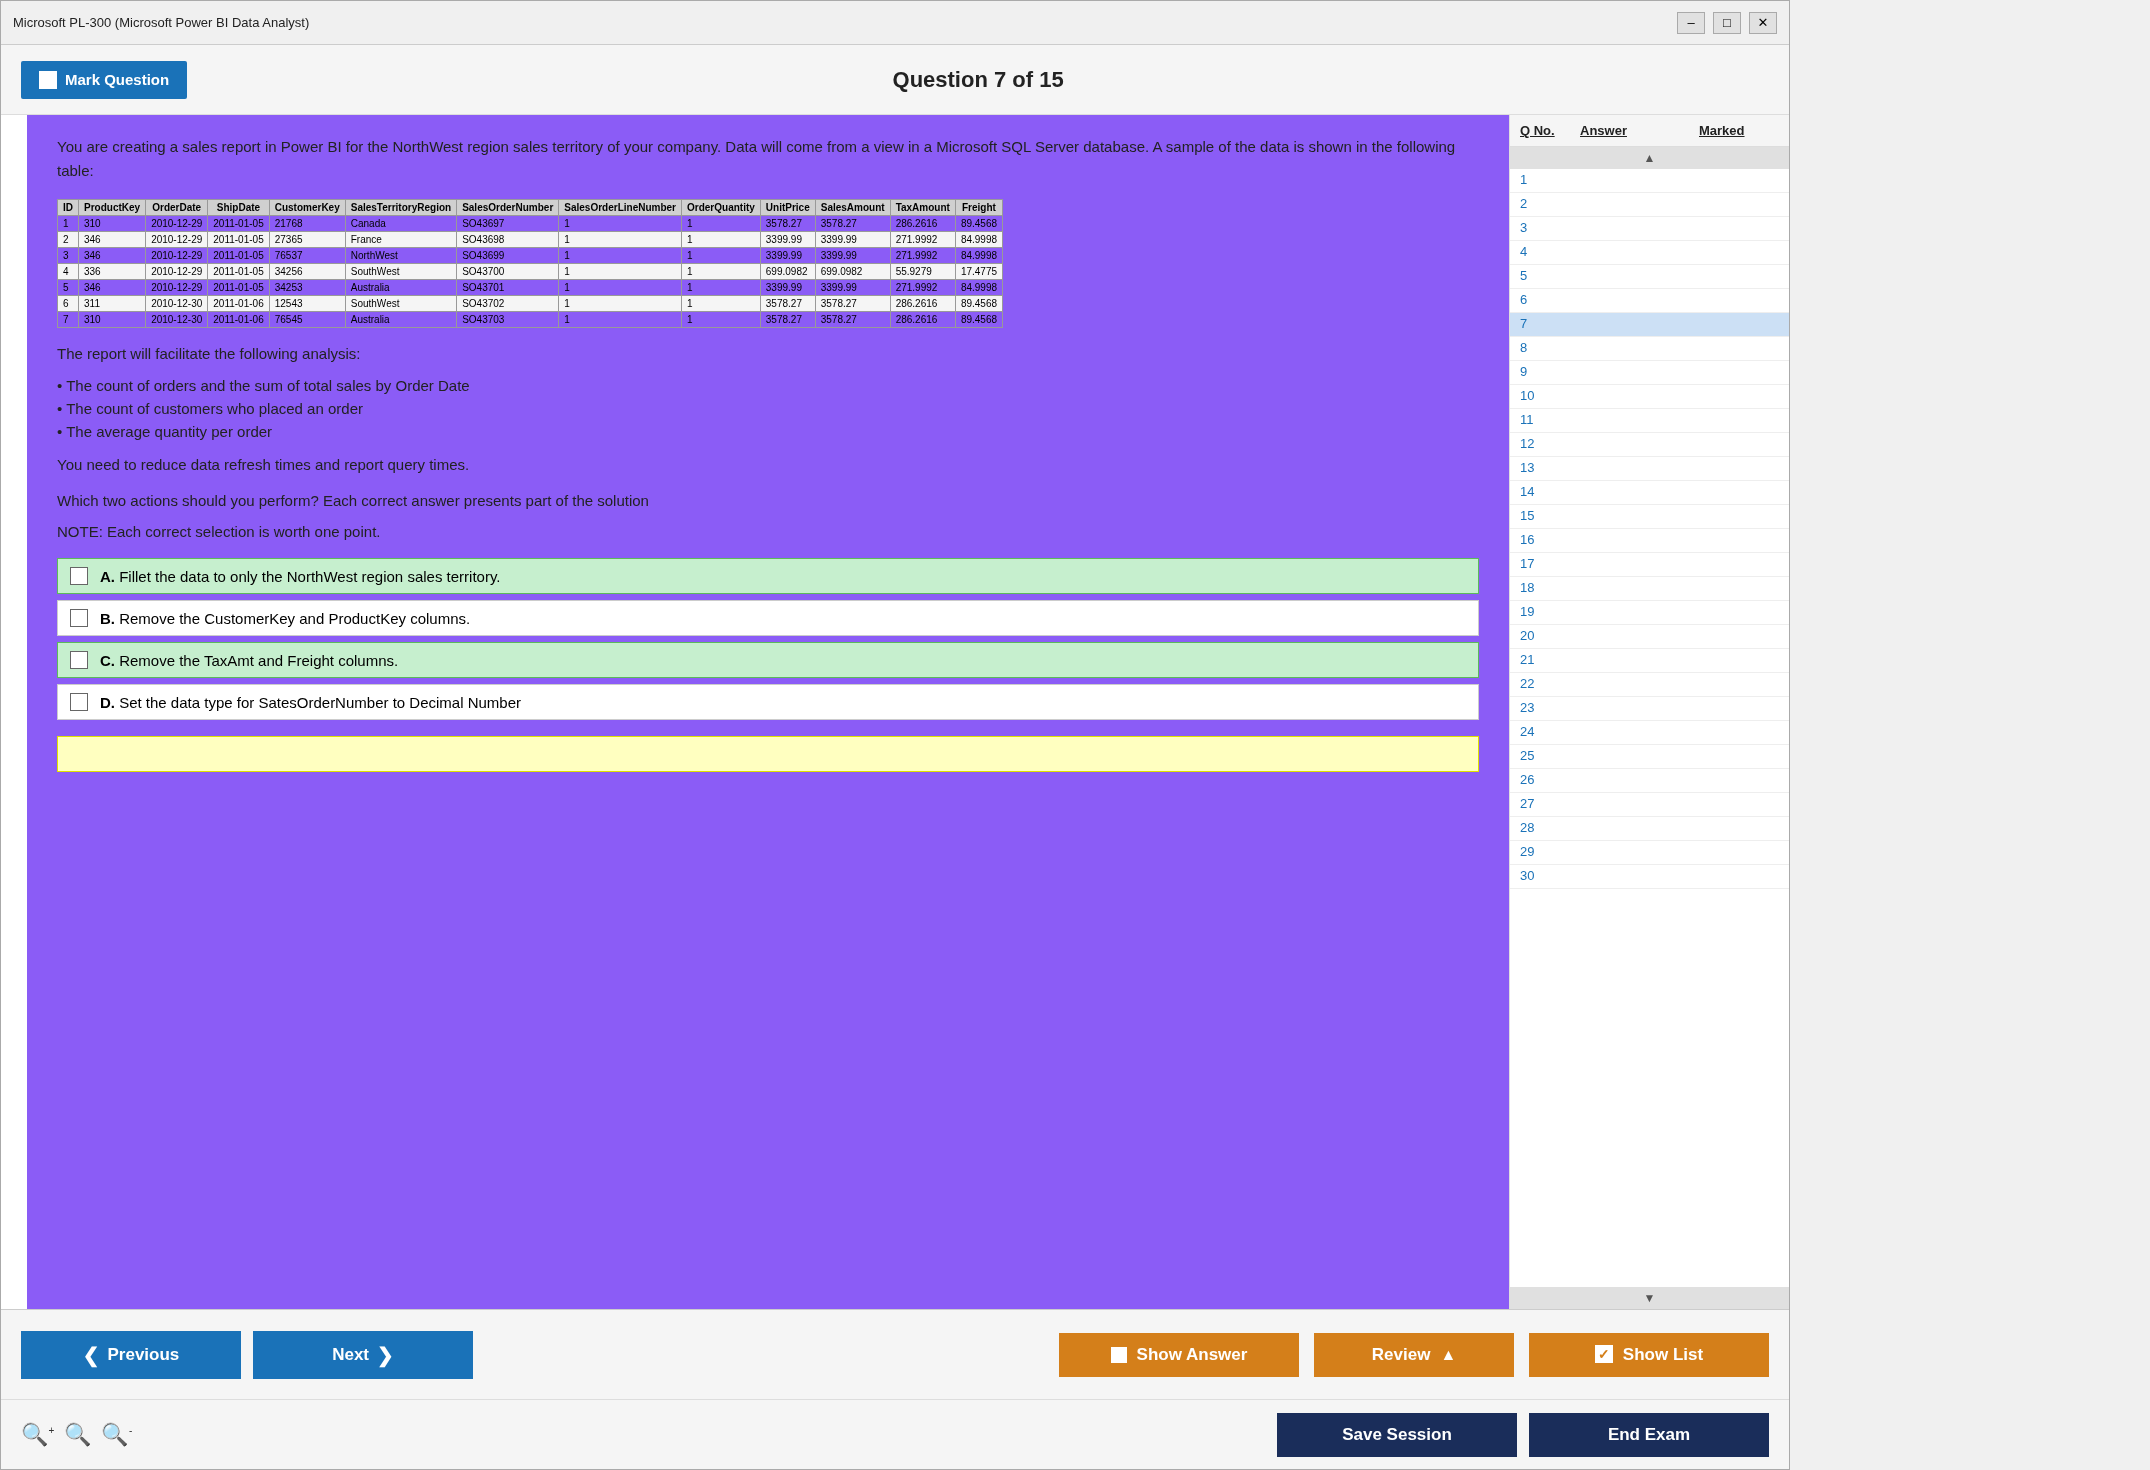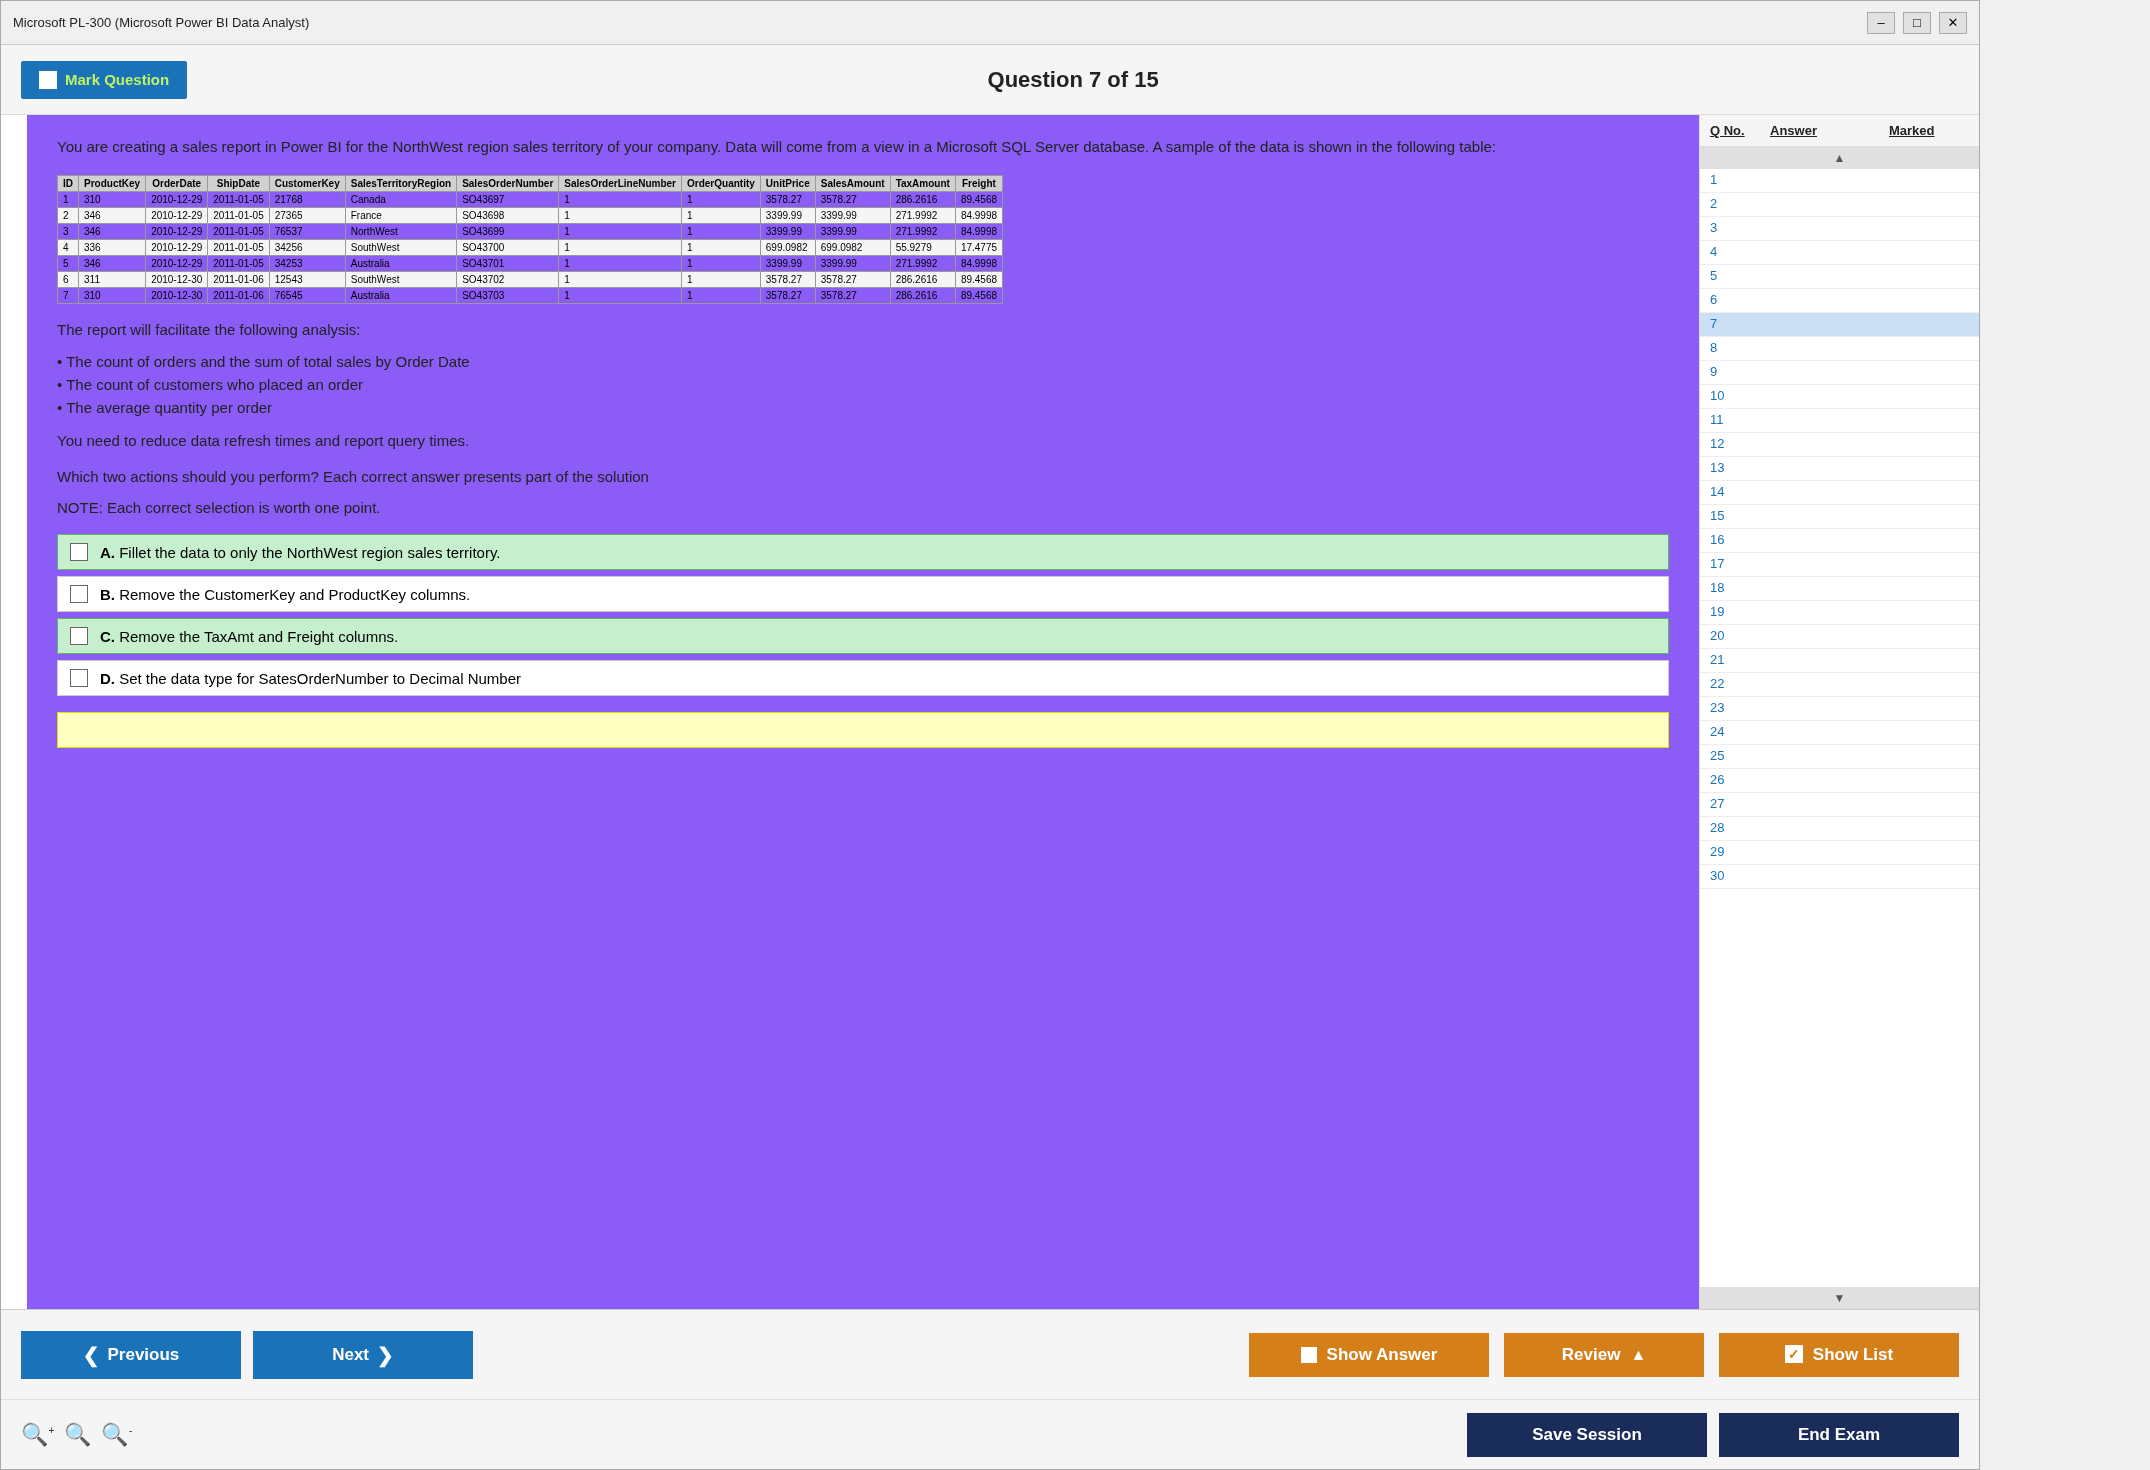--- a/index.html
+++ b/index.html
@@ -1,26 +1,26 @@
 <!DOCTYPE html>
 <html><head>
   <meta charset="utf-8">
   <style>
     * { box-sizing: border-box; margin: 0; padding: 0; }
     body { font-family: 'Segoe UI', Arial, sans-serif; font-size: 14px; background: #f0f0f0; }
 
-    .window { width: 1980px; height: 1470px; background: #fff; border: 1px solid #aaa; display: flex; flex-direction: column; }
+    .window { width: 1790px; height: 1470px; background: #fff; border: 1px solid #aaa; display: flex; flex-direction: column; }
 
     .title-bar { background: #f0f0f0; border-bottom: 1px solid #ccc; padding: 6px 12px; display: flex; align-items: center; justify-content: space-between; height: 44px; }
     .title-bar-title { font-size: 13px; color: #222; }
     .title-bar-controls { display: flex; gap: 8px; }
     .title-bar-btn { width: 28px; height: 22px; background: #e1e1e1; border: 1px solid #aaa; cursor: pointer; font-size: 13px; display: flex; align-items: center; justify-content: center; }
 
     .header { background: #f5f5f5; border-bottom: 1px solid #ddd; padding: 10px 20px; display: flex; align-items: center; height: 70px; }
-    .mark-question-btn { background: #1a72b8; color: #bef264; border: none; padding: 10px 18px; font-size: 15px; font-weight: bold; cursor: pointer; display: flex; align-items: center; gap: 8px; border-radius: 2px; }
+    .mark-question-btn { background: #1a72b8; color: #ffffff; border: none; padding: 10px 18px; font-size: 15px; font-weight: bold; cursor: pointer; display: flex; align-items: center; gap: 8px; border-radius: 2px; }
     .mark-question-btn .checkbox-icon { width: 18px; height: 18px; background: #fff; border: 2px solid #fff; display: flex; align-items: center; justify-content: center; }
     .question-title { flex: 1; text-align: center; font-size: 22px; font-weight: bold; color: #222; }
 
     .content-area { display: flex; flex: 1; overflow: hidden; }
 
     .main-content { flex: 1; padding: 20px 30px; overflow-y: auto; background: #8b5cf6; margin-left: 26px; }
 
     .question-text { font-size: 15px; color: #222; line-height: 1.6; margin-bottom: 16px; }
 
     .data-table { border-collapse: collapse; font-size: 10px; margin: 12px 0; width: 780px; }

